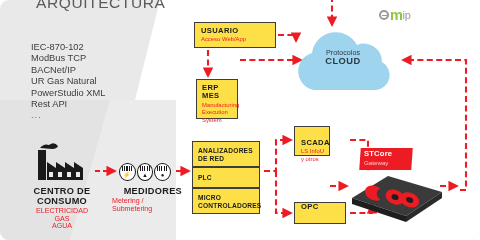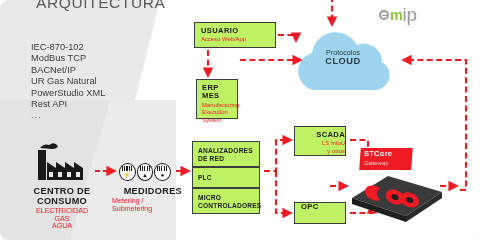--- a/index.html
+++ b/index.html
@@ -82,34 +82,34 @@
     position:absolute;left:112px;top:186px;width:70px;
     font-size:9.2px;font-weight:700;color:#1a1a1a;letter-spacing:.3px;text-align:right;
   }
   .med-sub{
     position:absolute;left:112px;top:198px;width:80px;
     font-size:7.1px;color:#ec1c24;line-height:7.8px;text-align:left;
   }
 
   
   .box{
-    position:absolute;background:#bef264;border:1.1px solid #3d3d3d;
+    position:absolute;background:#fde047;border:1.1px solid #3d3d3d;
     box-sizing:border-box;
   }
   .box .bt{
     font-size:7.6px;font-weight:700;color:#1a1a1a;letter-spacing:.35px;
     line-height:8.4px;
   }
   .box .bs{
     font-size:5.9px;color:#ec1c24;line-height:6.4px;margin-top:1px;
   }
 
   #box-usuario{left:194px;top:22px;width:82px;height:26px;padding:4px 0 0 6px;}
   #box-erp{left:196px;top:79px;width:42px;height:40px;padding:4px 0 0 5px;}
-  #box-scada{left:294px;top:126px;width:52px;height:30px;padding:4px 0 0 6px;text-align:right;}
+  #box-scada{left:294px;top:126px;width:36px;height:30px;padding:12px 0 0 6px;}
   #box-opc{left:294px;top:202px;width:52px;height:22px;padding:0 0 0 6px;
            display:flex;}
   #box-analiz{left:192px;top:141px;width:68px;height:26px;padding:5px 0 0 5px;}
   #box-plc{left:192px;top:167px;width:68px;height:21px;padding:0 0 0 5px;
            display:flex;align-items:center;}
   #box-micro{left:192px;top:188px;width:68px;height:26px;padding:5px 0 0 5px;}
   .box .bt.sm{font-size:6.6px;line-height:7.6px;letter-spacing:.2px;font-weight:700;}
 
   
   .cloud{position:absolute;left:288px;top:28px;width:110px;height:64px;}
@@ -122,21 +122,21 @@
   
   .logo{position:absolute;left:379px;top:7px;height:16px;display:flex;align-items:center;}
   .logo .mark{
     width:10px;height:10px;border-radius:50%;border:2.4px solid #9a9a9a;
     box-sizing:border-box;margin-right:1px;position:relative;
   }
   .logo .mark::after{
     content:"";position:absolute;left:1.2px;top:2.6px;width:5.2px;height:1.6px;background:#9a9a9a;
   }
   .logo .lm{font-size:14.5px;font-weight:700;color:#8ec63f;line-height:14px;letter-spacing:-.3px;}
-  .logo .lip{font-size:19px;font-weight:400;color:#9a9a9a;line-height:14px;letter-spacing:-.2px;}
+  .logo .lip{font-size:11px;font-weight:400;color:#9a9a9a;line-height:14px;letter-spacing:-.2px;}
 
   
   .gw{position:absolute;left:348px;top:148px;width:98px;height:74px;}
   .gw-label{
     position:absolute;left:12px;top:0;width:52px;height:22px;background:#ed1c24;
     transform:skewX(-4deg);
   }
   .gw-label-t{
     position:absolute;left:16px;top:2px;width:52px;
     font-size:7.6px;font-weight:700;color:#fff;letter-spacing:.2px;line-height:8.4px;

